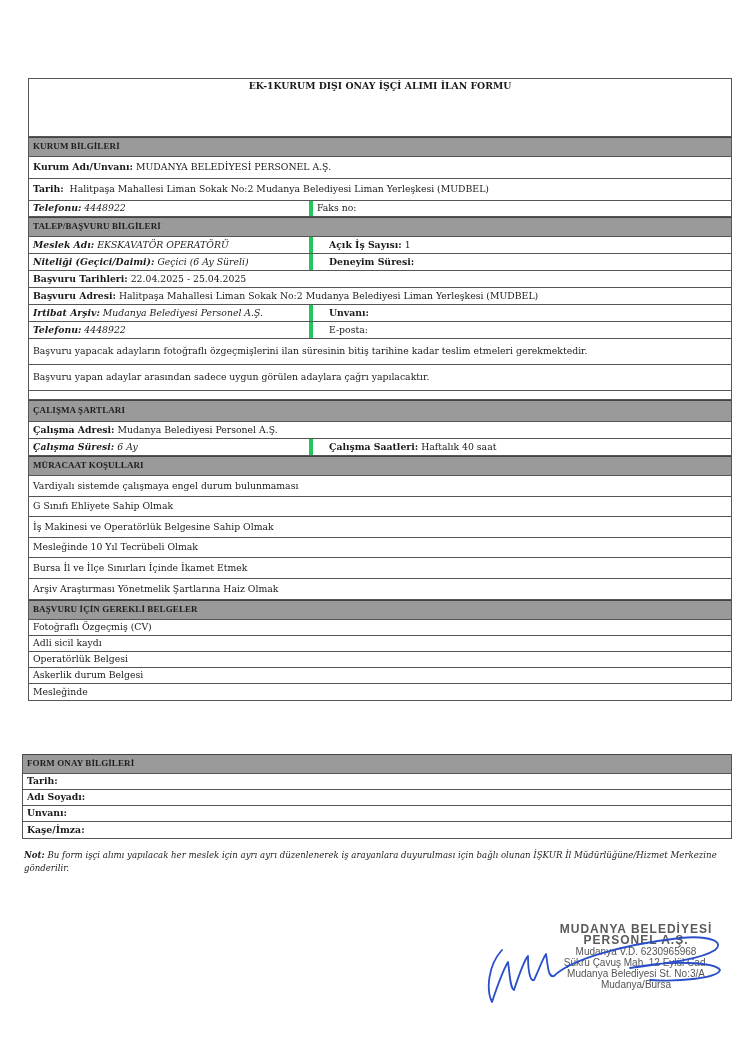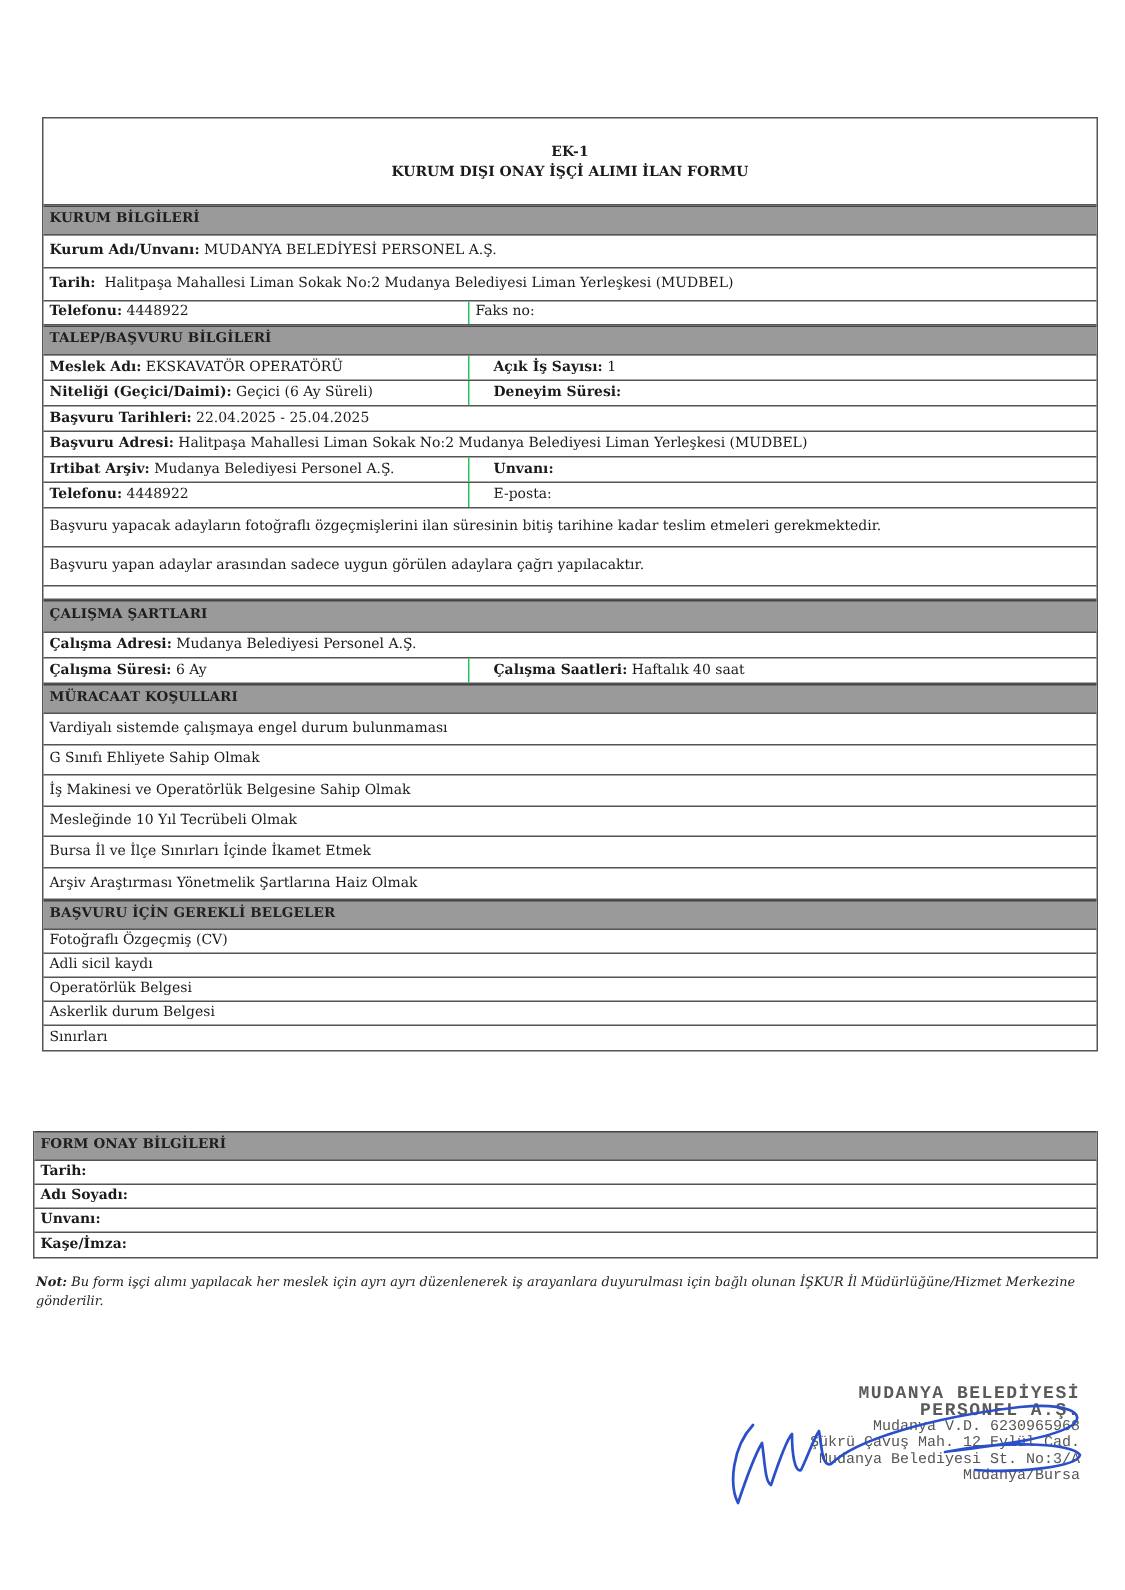--- a/index.html
+++ b/index.html
@@ -3,37 +3,37 @@
 <meta charset="utf-8">
 <style>
   html, body { margin:0; padding:0; background:#fff; }
   body { width:750px; height:1060px; position:relative; overflow:hidden;
          font-family:"DejaVu Serif", "Liberation Serif", serif; color:#1a1a1a; }
   .form { position:absolute; left:28px; top:78px; width:704px; border:1px solid #555; box-sizing:border-box; }
   .row { display:flex; border-bottom:1px solid #555; box-sizing:border-box; font-size:9.3px; line-height:1.1; }
   .row:last-child { border-bottom:none; }
   .cell { padding:0 4px; display:flex; align-items:center; box-sizing:border-box; white-space:nowrap; overflow:hidden; }
   .c-full { width:100%; }
-  .c-left { width:284px; border-right:1px solid #22c55e; }
+  .c-left { width:284px; border-right:4px solid #22c55e;font-style:italic; }
   .c-right { flex:1; }
-  .title-row { height:58px; justify-content:center; flex-direction:column; display:flex; font-weight:bold; font-size:9.3px; }
+  .title-row { height:58px; justify-content:center; display:flex; font-weight:bold; font-size:9.3px; }
   .title-row div { text-align:center; line-height:13px; }
   .section { height:20px; background:#9a9a9a; font-weight:bold; font-size:9px; letter-spacing:0.1px;
-             border-top:1px solid #444; }
+             border-top:1px solid #444;font-family:Liberation Serif, serif; }
   .section .cell { color:#1e1e1e; }
   .h22 { height:22px; }
   .h17 { height:17px;gap:12px; }
   .h16 { height:16px; }
   .h26 { height:26px; }
   .b { font-weight:bold; }
   .form2 { position:absolute; left:22px; top:754px; width:710px; border:1px solid #555; border-top:none; box-sizing:border-box; }
   .note { position:absolute; left:24px; top:849px; width:700px; font-size:8.6px; font-style:italic; line-height:13px; color:#222; }
   .note .b { font-style:italic; }
   .stamp { position:absolute; left:480px; top:920px; width:250px; height:90px; }
-  .stamp-text { position:absolute; left:40px; top:4px; width:200px; text-align:right; font-family:Liberation Mono, monospace; color:#555; line-height:11px; }
+  .stamp-text { position:absolute; left:56px; top:4px; width:200px; text-align:center; font-family:Liberation Sans, sans-serif; color:#555; line-height:11px; }
   .stamp-text .big { font-weight:bold; font-size:12px; letter-spacing:1px; color:#5a5a5a; }
   .stamp-text .sm { font-size:10px; }
   .sig { position:absolute; left:0; top:0; }
 </style>
 </head>
 <body>
 
 <div class="form">
 
   <div class="row title-row">
@@ -133,21 +133,21 @@
   <div class="row h16">
       <div class="cell c-full">Adli sicil kaydı</div>
     </div>
   <div class="row h16">
       <div class="cell c-full">Operatörlük Belgesi</div>
     </div>
   <div class="row h16">
       <div class="cell c-full">Askerlik durum Belgesi</div>
     </div>
   <div class="row h16">
-      <div class="cell c-full">Sınırları</div>
+      <div class="cell c-full">Mesleğinde</div>
     </div>
 </div>
 
 <div class="form2">
   <div class="row section">
     <div class="cell c-full">FORM ONAY BİLGİLERİ</div>
   </div>
   <div class="row h16 b">
       <div class="cell c-full">Tarih:</div>
     </div>

